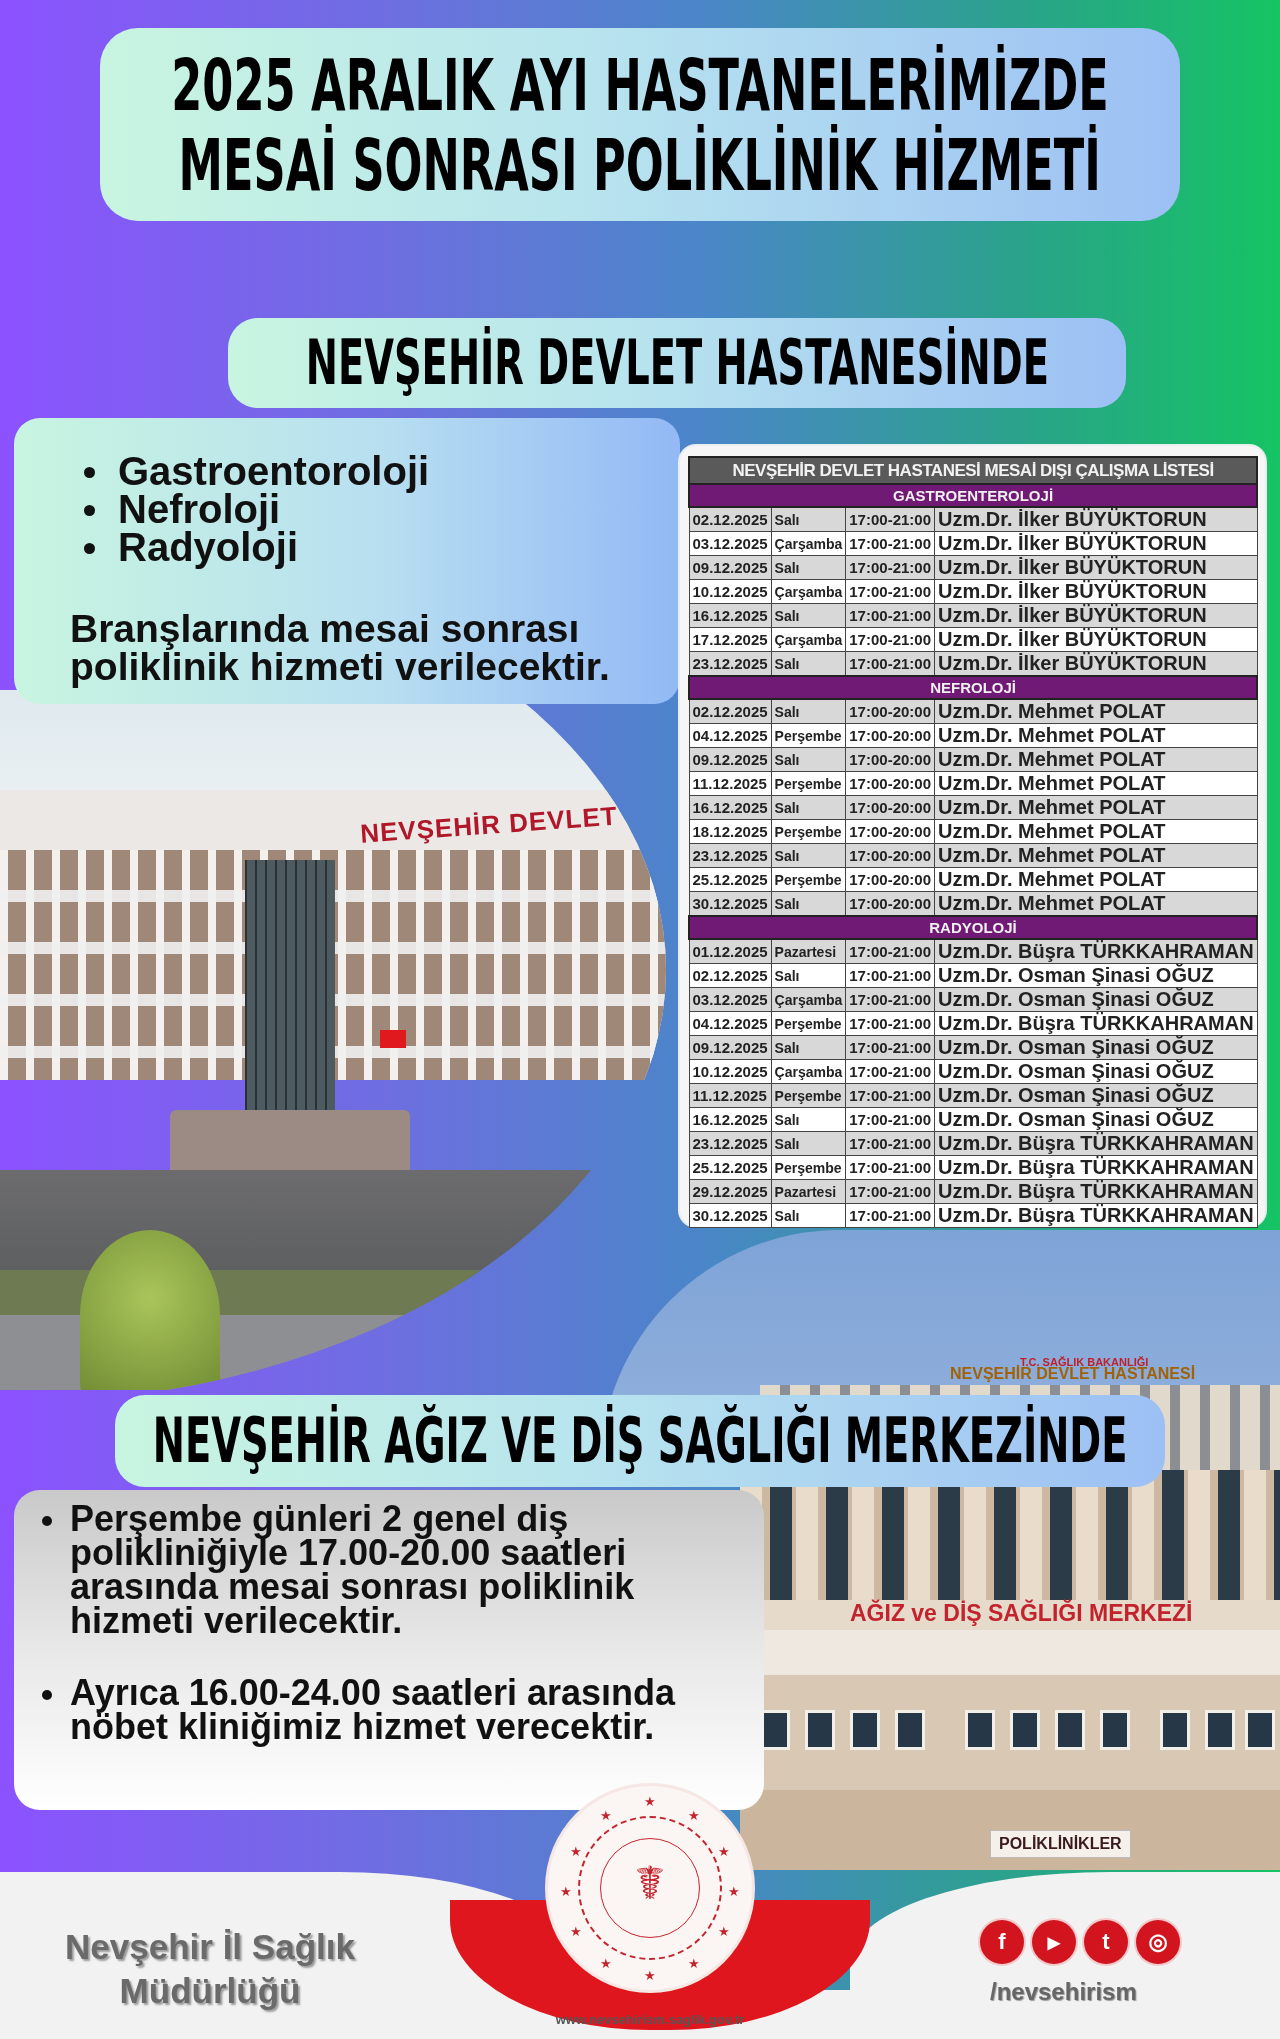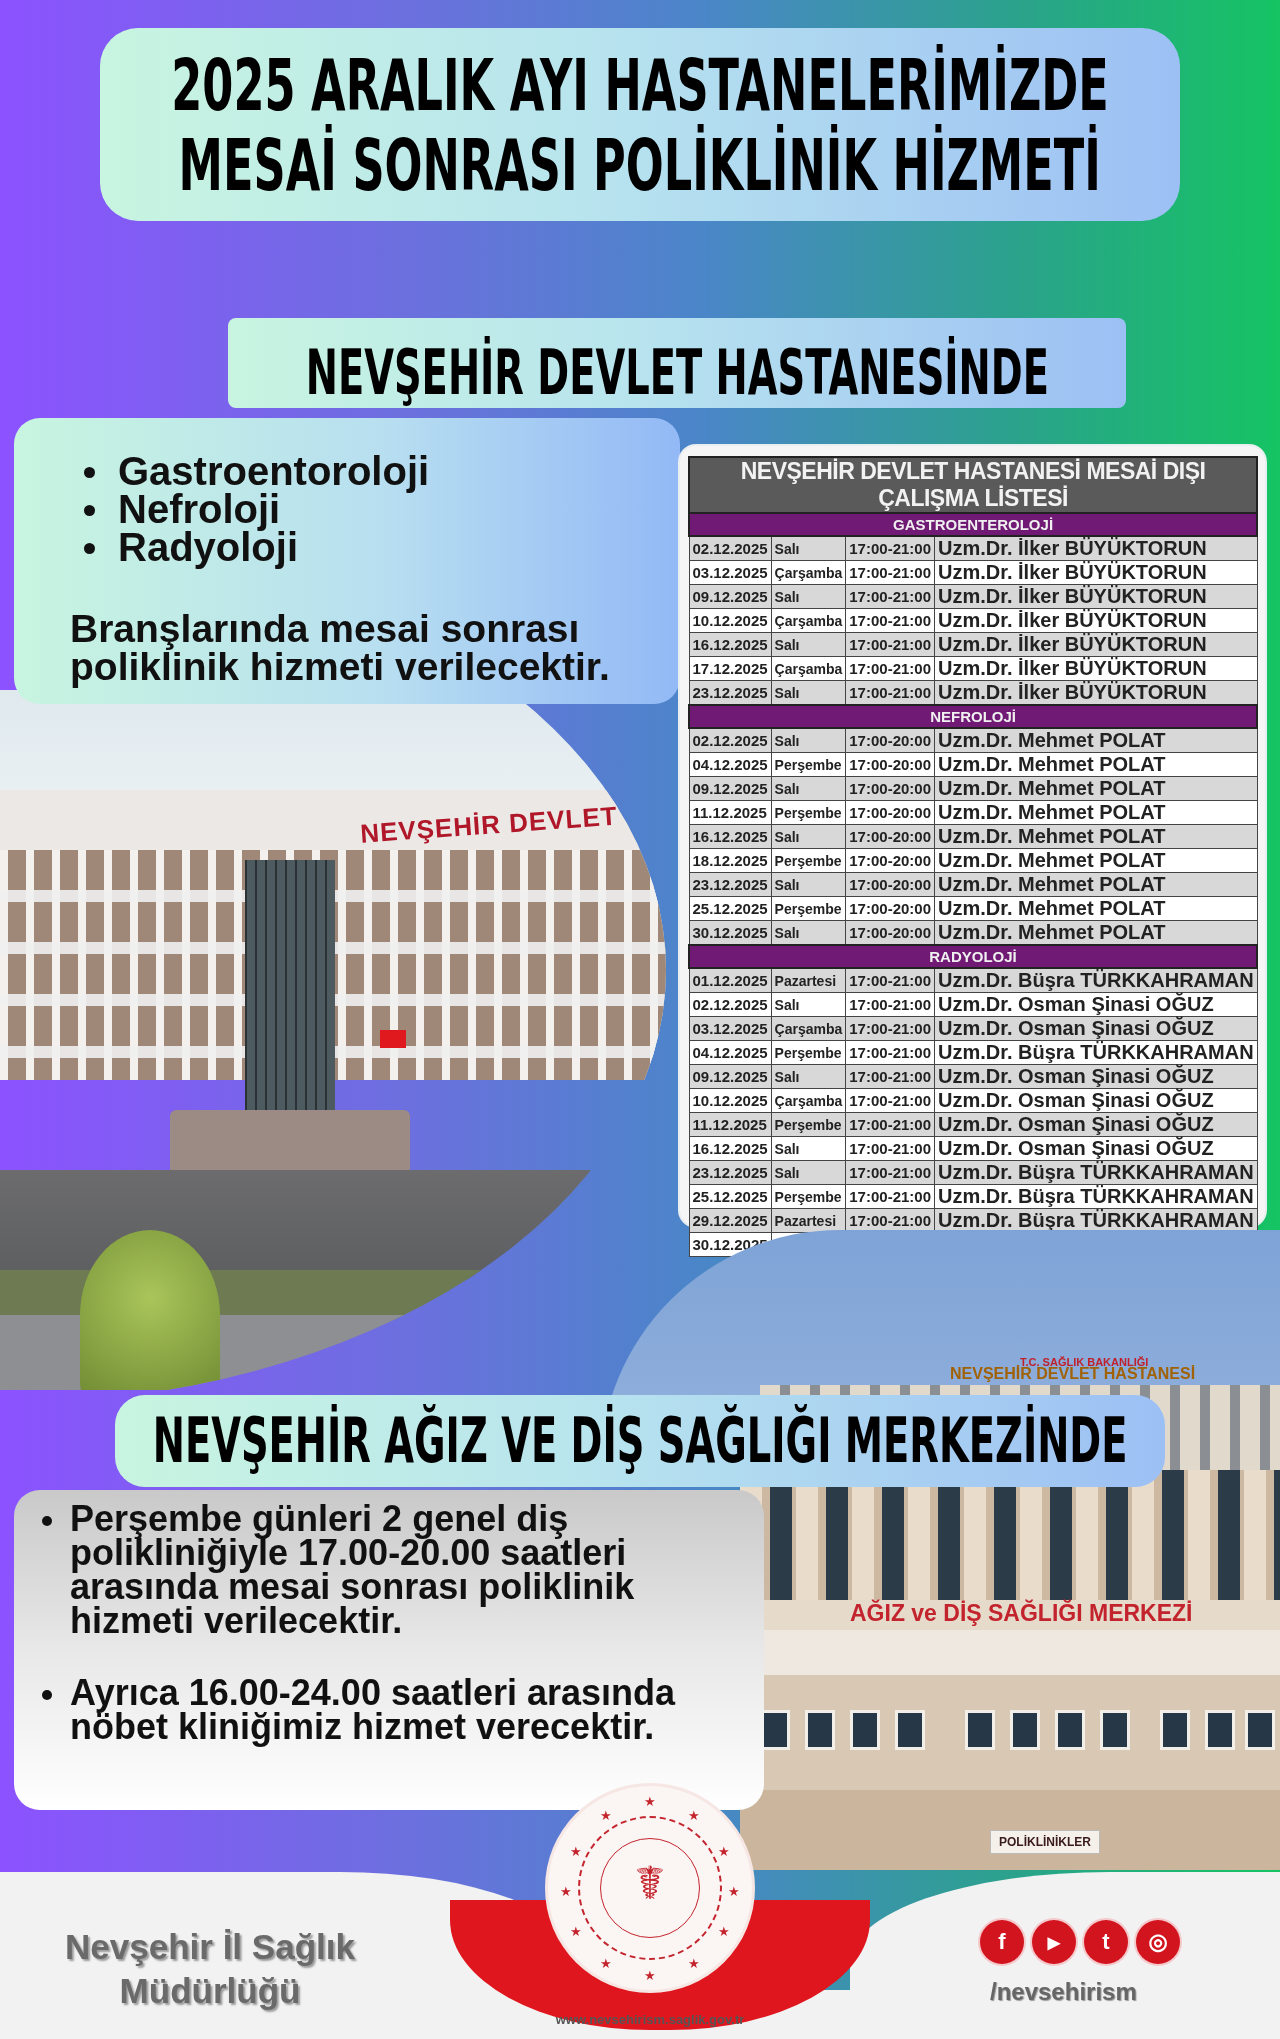--- a/index.html
+++ b/index.html
@@ -25,21 +25,21 @@
   .condensed {
     display: inline-block;
     transform: scaleX(0.62);
     transform-origin: center;
     white-space: nowrap;
     letter-spacing: 0px;
   }
   #main-title { left: 100px; top: 28px; width: 1080px; height: 193px; }
   #main-title .line { font-size: 72px; line-height: 80px; }
 
-  #sec1-title { left: 228px; top: 318px; width: 898px; height: 90px; border-radius: 8px; justify-content: flex-end; }
+  #sec1-title { left: 228px; top: 318px; width: 898px; height: 90px; border-radius: 30px; }
   #sec1-title .line { font-size: 62px; line-height: 70px; }
 
   #sec2-title { left: 115px; top: 1395px; width: 1050px; height: 92px; border-radius: 30px; }
   #sec2-title .line { font-size: 62px; line-height: 70px; }
 
   
   .info-box {
     position: absolute;
     left: 14px; top: 418px; width: 666px; height: 286px;
     border-radius: 26px;
@@ -88,21 +88,21 @@
   .flag { position:absolute; left: 380px; top: 340px; width: 26px; height: 18px; background:#e0191f; }
 
   
   .table-wrap {
     position: absolute; left: 680px; top: 446px; width: 585px; height: 780px;
     background: #f6f6f6; border-radius: 16px; padding: 10px 8px;
     box-shadow: 0 0 0 2px #e9eef0;
   }
   table { border-collapse: collapse; width: 100%; font-family: "Liberation Sans", sans-serif; font-weight: bold; color: #222; }
   th.main-head {
-    background: #5a5a5a; color: #f2f2f2; font-size: 23px; height: 27px; border: 2px solid #222; letter-spacing: -0.5px; text-align:center;
+    background: #5a5a5a; color: #f2f2f2; font-size: 17px; height: 27px; border: 2px solid #222; letter-spacing: -0.5px; text-align:center;
   }
   tr.sec th {
     background: #701a75; color: #f0f0f0; font-size: 15px; height: 23px; border: 2px solid #222; text-align: center;
   }
   td { border: 1.5px solid #444; font-size: 15px; height: 23.2px; padding: 0 3px; white-space: nowrap; }
   tr.r0 td { background: #d8d8d8; }
   tr.r1 td { background: #ffffff; }
   td.c-date { width: 104px; }
   td.c-day { width: 88px; font-size: 14px; }
   td.c-time { width: 108px; text-align: center; }
@@ -112,21 +112,21 @@
     background: #d9c7b2;
   }
   .photo2-sky { position:absolute; left:600px; top:1230px; width:680px; height:240px; background: linear-gradient(180deg,#7ea3d6,#94b2de); border-radius: 300px 0 0 0; }
   .p2-top { position:absolute; left:0; top:0; width:100%; height:130px; background: repeating-linear-gradient(90deg,#e9dccb 0 22px,#cdb9a2 22px 30px,#2c3b48 30px 52px,#cdb9a2 52px 56px); }
   .p2-band { position:absolute; left:0; top:130px; width:100%; height:30px; background:#e6dacb; }
   .p2-sign { position:absolute; left: 110px; top: 130px; color:#c3232d; font-weight:bold; font-size: 23px; white-space:nowrap; }
   .p2-canopy { position:absolute; left:0; top:160px; width:100%; height:45px; background:#efe8e0; }
   .p2-mid { position:absolute; left:0; top:205px; width:100%; height:115px; background:#d9c8b3; }
   .p2-win { position:absolute; top: 240px; width: 30px; height: 40px; background:#263748; border: 3px solid #f2eee8; }
   .p2-bottom { position:absolute; left:0; top:320px; width:100%; height:80px; background:#cbb59c; }
-  .p2-poli { position:absolute; left: 250px; top: 360px; background:#f5f0ea; color:#3a1b1b; font-weight:bold; font-size: 12px; padding: 4px 8px; border:1px solid #bbb; }
+  .p2-poli { position:absolute; left: 250px; top: 360px; background:#f5f0ea; color:#3a1b1b; font-weight:bold; font-size: 16px; padding: 4px 8px; border:1px solid #bbb; }
   .hosp2-sign { position:absolute; left: 950px; top: 1365px; color:#a16207; font-weight:bold; font-size: 16px; white-space:nowrap; }
   .hosp2-small { position:absolute; left: 1020px; top: 1356px; color:#c0202b; font-weight:bold; font-size: 11px; }
   .hosp2-bldg { position:absolute; left: 760px; top: 1385px; width: 520px; height: 90px; background: repeating-linear-gradient(90deg,#e2d9cd 0 20px,#8b8f94 20px 30px); }
 
   
   .dental-box {
     position:absolute; left: 14px; top: 1490px; width: 750px; height: 320px;
     border-radius: 26px;
     background: linear-gradient(180deg, #c9c9c9 0%, #e8e8e8 50%, #ffffff 100%);
     padding: 12px 0 0 24px; color:#111;

